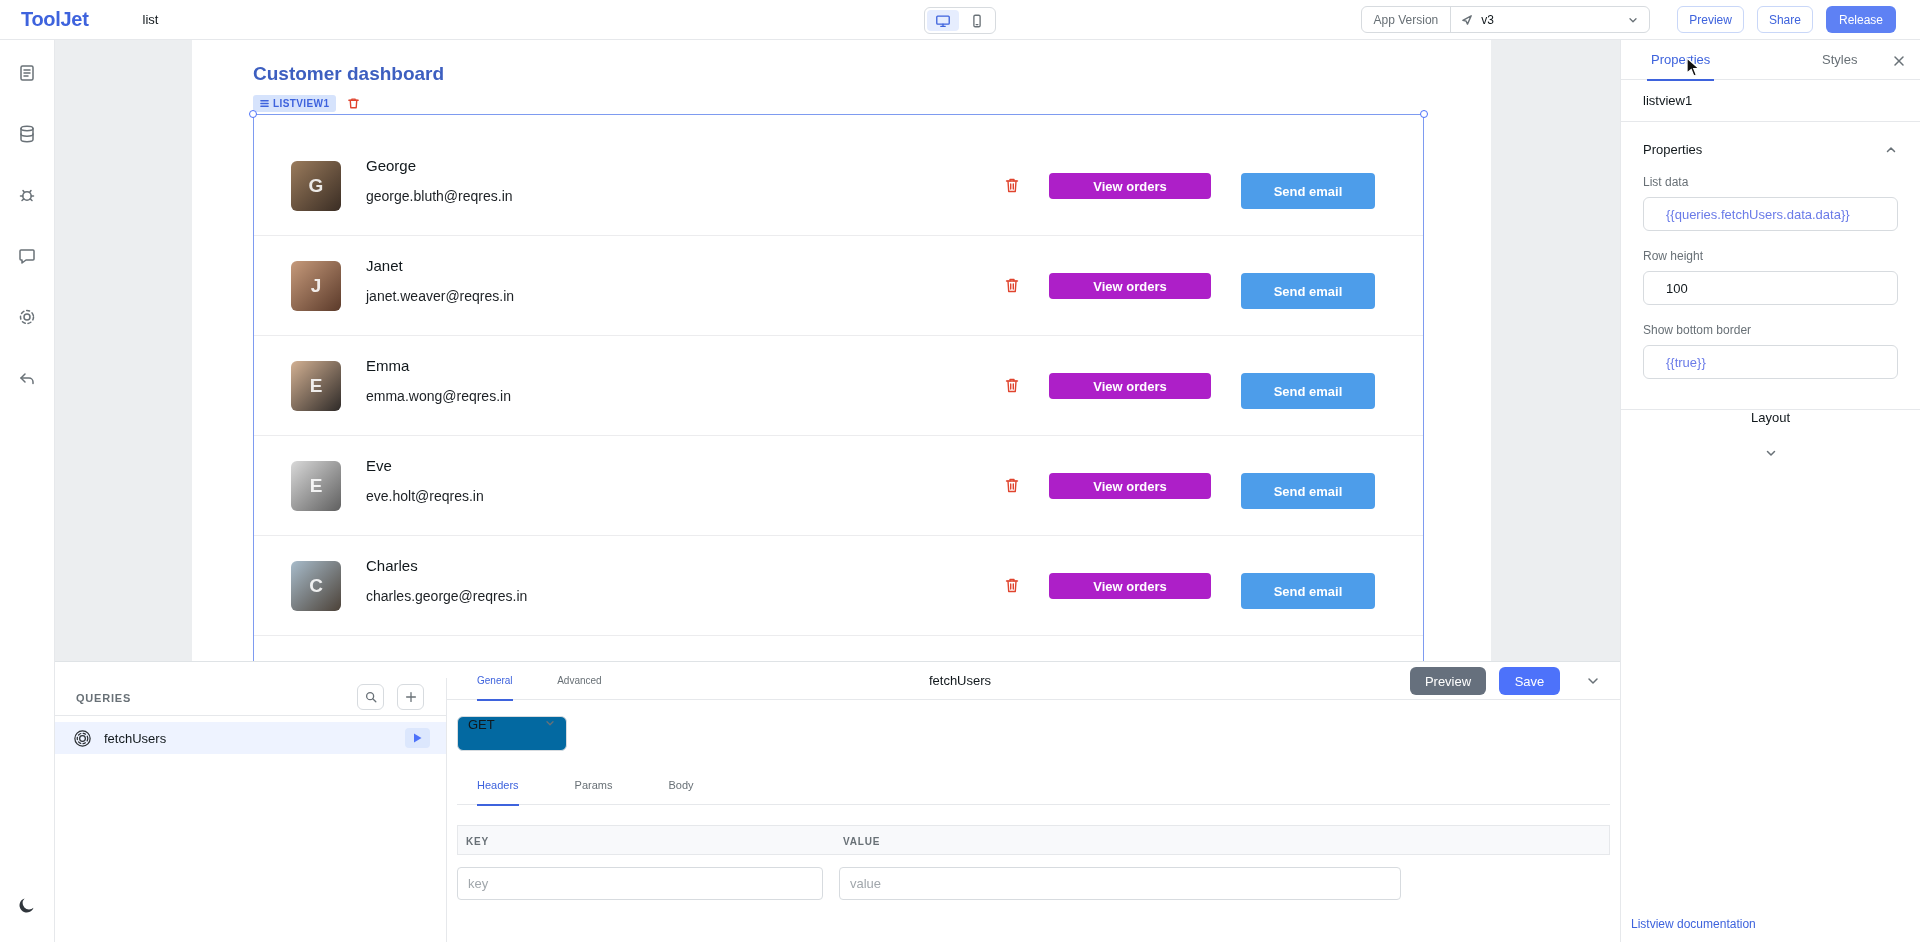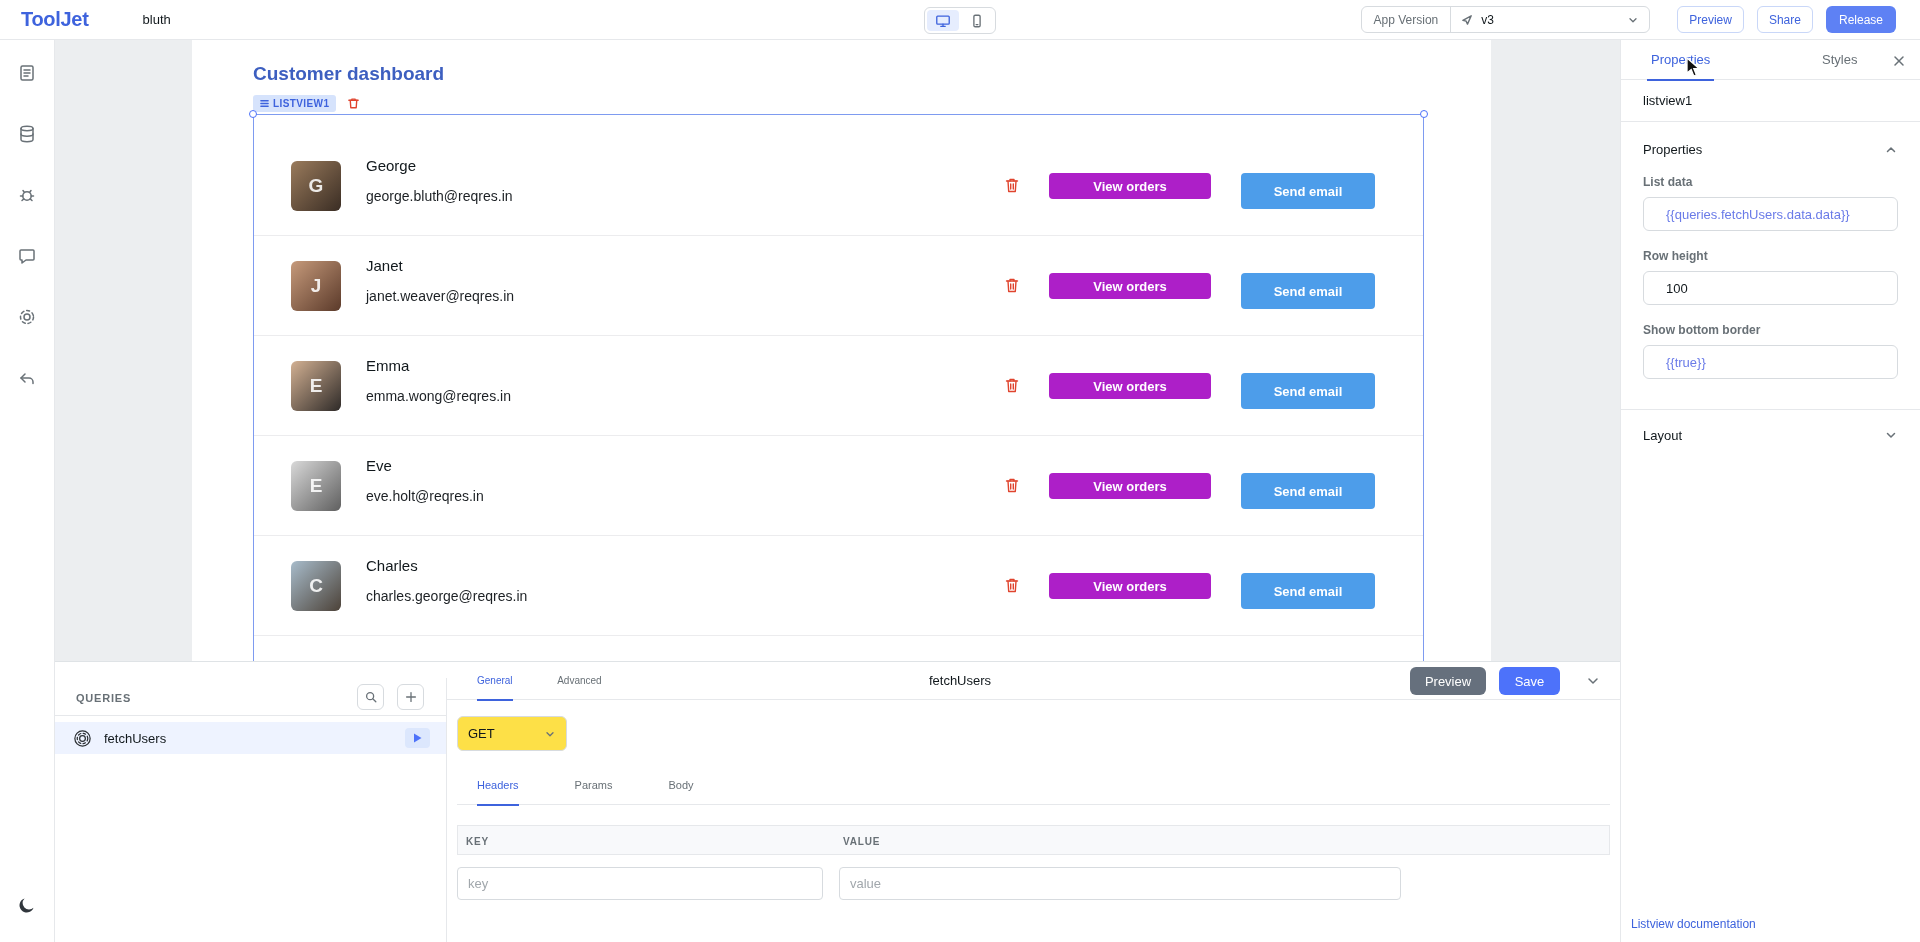--- a/index.html
+++ b/index.html
@@ -74,21 +74,21 @@
   .qe-tab.general{margin-left:30px;}
   .qe-tab.advanced{margin-left:41px;}
   .qe-tab.active{color:var(--accent);}
   .qe-tab.active::after{content:""; position:absolute; left:0; right:0; bottom:-1px; height:2px; background:var(--accent);}
   .qe-title{position:absolute; left:513px; top:0; transform:translateX(-50%); line-height:38px; font-size:13px; color:var(--text);}
   .qe-preview{position:absolute; left:963px; top:5px; width:76px; height:28px; background:var(--dark-btn); color:#fff; border:none; border-radius:6px; font-size:13px;}
   .qe-save{position:absolute; left:1052px; top:5px; width:61px; height:28px; background:var(--primary); color:#fff; border:none; border-radius:6px; font-size:13px;}
   .qe-collapse{position:absolute; left:1134px; top:8px; width:24px; height:22px; background:none; border:none; display:flex; align-items:center; justify-content:center;}
   .qe-body{padding:16px 10px 0 10px;}
   .method-row{display:flex; gap:8px;}
-  .method-select{width:110px; height:35px; border:1px solid var(--input-border); border-radius:6px; display:flex; align-items:center; justify-content:space-between; padding:0 10px; font-size:13px; background:#fde047;}
+  .method-select{width:110px; height:35px; border:1px solid var(--input-border); border-radius:6px; display:flex; justify-content:space-between; padding:0 10px; font-size:13px; background:#0369a1;}
   .url-input{flex:1; height:35px; border:1px solid var(--input-border); border-radius:6px; padding:0 12px; font-size:13px; color:#4C5155; background:#fff;}
   .req-tabs{margin-top:14px; border-bottom:1px solid var(--border); padding-left:20px; display:flex; gap:56px; height:40px;}
   .req-tab{position:relative; background:none; border:none; padding:0; line-height:40px; height:40px; font-size:11px; color:var(--muted);}
   .req-tab.active{color:var(--accent);}
   .req-tab.active::after{content:""; position:absolute; left:0; right:0; bottom:-1px; height:2px; background:var(--accent);}
   .kv-header{position:relative; margin-top:20px; height:30px; background:#F8F9FB; border:1px solid var(--border); font-size:10px; font-weight:bold; color:var(--muted); letter-spacing:.8px;}
   .kv-key{position:absolute; left:8px; top:10px;}
   .kv-value{position:absolute; left:385px; top:10px;}
   .kv-inputs{margin-top:12px; display:flex; gap:16px;}
   .kv-input{height:33px; border:1px solid var(--input-border); border-radius:4px; padding:0 10px; font-size:13px;}
@@ -99,37 +99,37 @@
   .rp{position:absolute; left:1620px; top:40px; width:300px; bottom:0; background:#fff; border-left:1px solid var(--border); z-index:15;}
   .rp-tabs{position:relative; height:40px; border-bottom:1px solid var(--border);}
   .rp-tab{position:absolute; top:0; height:40px; line-height:40px; font-size:13px; background:none; border:none; padding:0; color:var(--muted);}
   .rp-tab.properties{left:30px; color:var(--accent);}
   .rp-tab.properties::after{content:""; position:absolute; left:-4px; right:-4px; bottom:-1px; height:2px; background:var(--accent);}
   .rp-tab.styles{left:161px;margin-left:40px;}
   .rp-close{position:absolute; right:10px; top:10px; width:22px; height:22px; background:none; border:none; display:flex; align-items:center; justify-content:center;}
   .rp-name{height:42px; line-height:42px; padding-left:22px; font-size:13px; color:var(--text); border-bottom:1px solid var(--border);}
   .rp-body{padding:0 22px;}
   .rp-sec{display:flex; justify-content:space-between; align-items:center; margin-top:20px; font-size:13px; color:var(--text);}
-  .rp-label{display:block; margin-top:18px; font-size:12px; color:var(--muted);font-weight:bold;}
+  .rp-label{display:block; margin-top:18px; font-size:12px; color:var(--muted);}
   .fld{margin-top:8px; width:100%; height:34px; border:1px solid var(--input-border); border-radius:6px; display:flex; align-items:center; padding:0 22px; font-size:13px; color:var(--text); background:#fff;}
   .fld.code{color:var(--code-text);}
   input.fld{display:block;}
   .rp-div{margin:30px -22px 0 -22px; border:none; border-top:1px solid var(--border);}
-  .rp-layout{display:flex; justify-content:space-between; align-items:center; height:50px; font-size:13px; color:var(--text);}
+  .rp-layout{display:flex; justify-content:space-between; align-items:center; height:50px; font-size:13px; color:var(--text);flex-direction:column;}
   .rp-doc{position:absolute; left:10px; bottom:11px; font-size:12px; color:var(--accent); text-decoration:none;}
   .sec-chevron{background:none; border:none; display:flex;}
 
   .cursor{position:absolute; left:1686px; top:57px; z-index:100; pointer-events:none;}
 </style>
 </head>
 <body>
 
 <header class="app-header">
   <div class="logo">ToolJet</div>
-  <div class="app-name">bluth</div>
+  <div class="app-name">list</div>
 
   <div class="device-toggle">
     <button class="dev-btn active">
       <svg class="ic" width="16" height="16" viewBox="0 0 18 18">
           <rect x="2" y="3.5" width="14" height="9" rx="1"></rect>
           <line x1="6.5" y1="15" x2="11.5" y2="15"></line>
           <line x1="9" y1="12.5" x2="9" y2="15"></line>
         </svg>
     </button>
     <button class="dev-btn">

